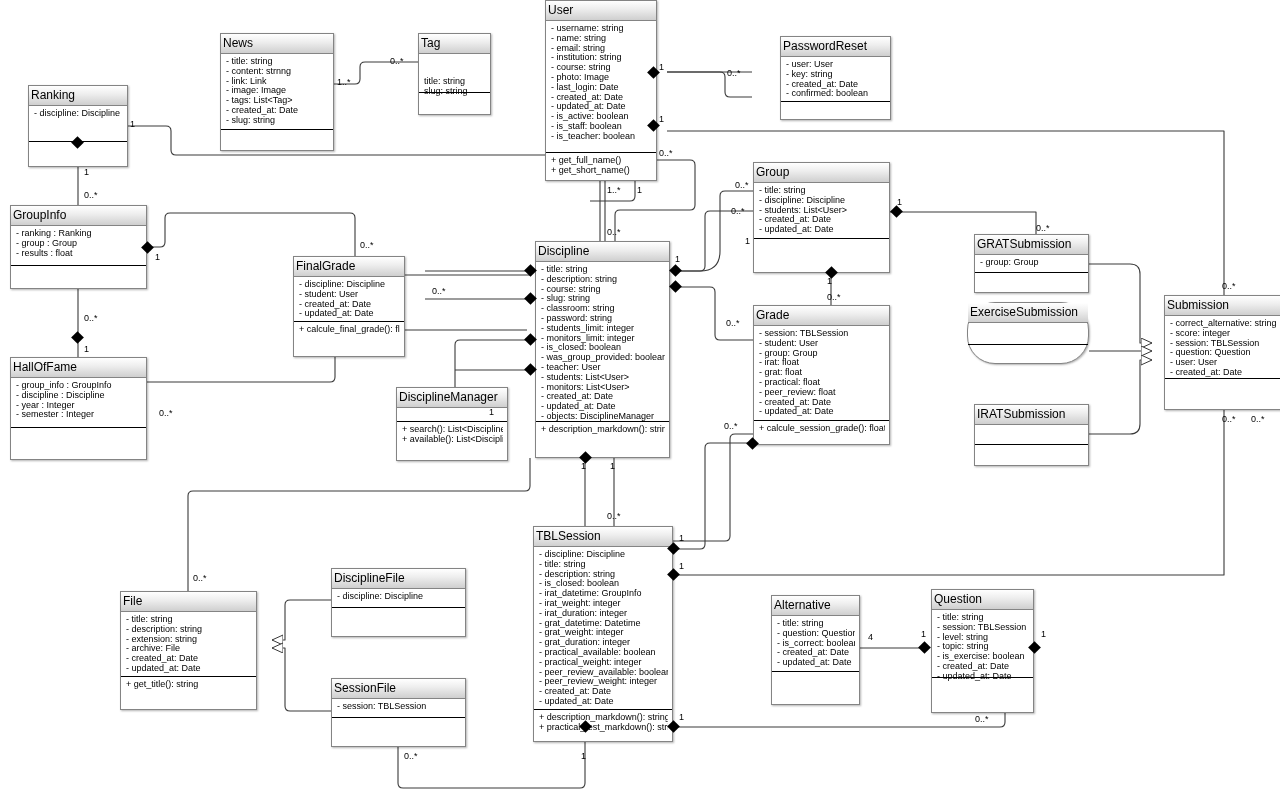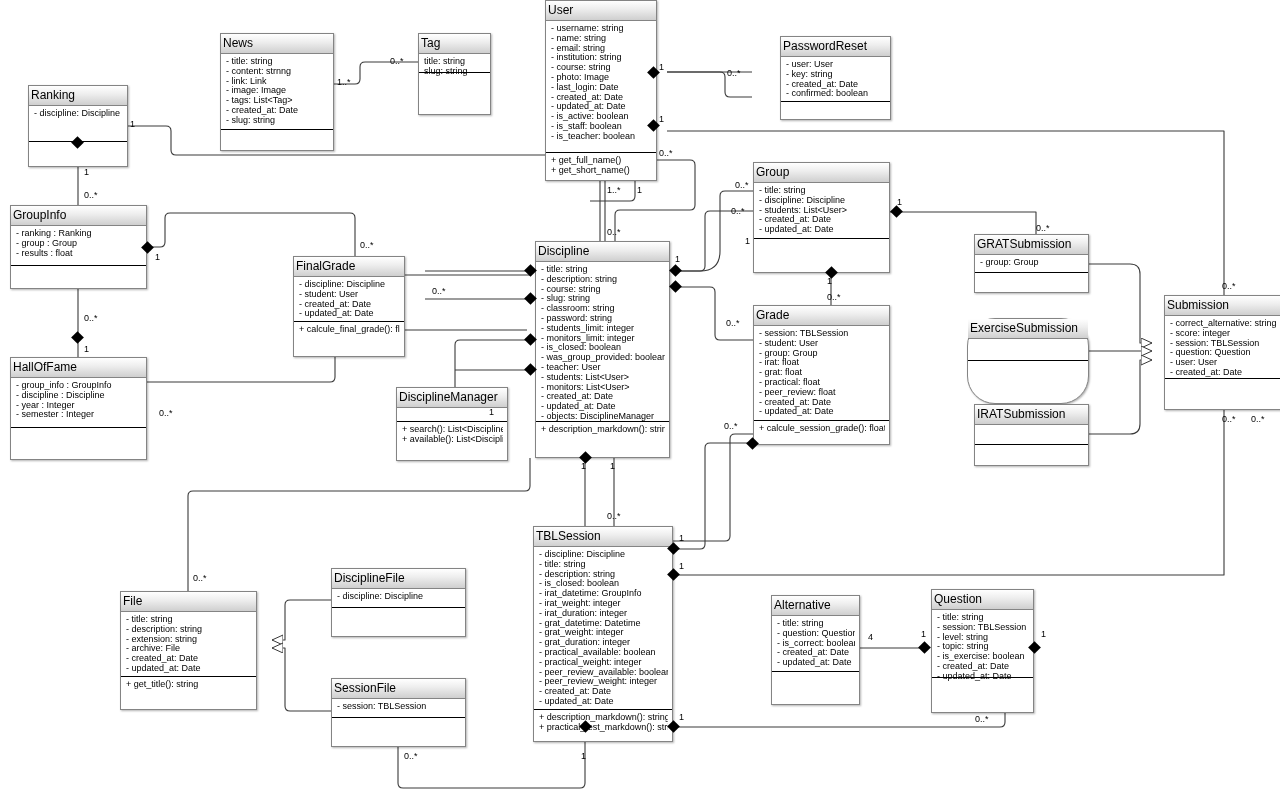--- a/index.html
+++ b/index.html
@@ -179,21 +179,21 @@
       <div class="uml-row">- image: Image</div>
       <div class="uml-row">- tags: List&lt;Tag&gt;</div>
       <div class="uml-row">- created_at: Date</div>
       <div class="uml-row">- slug: string</div>
     </div>
     <div class="uml-section empty-sec"></div>
   </div>
 
   <div class="uml-class" style="left:418px; top:33px; width:73px; height:82px;">
     <div class="uml-title">Tag</div>
-    <div class="uml-section uml-attrs" style="height:19px;">
+    <div class="uml-section uml-attrs" style="height:19px;margin-top:20px;">
       <div class="uml-row">title: string</div>
       <div class="uml-row">slug: string</div>
     </div>
     <div class="uml-section empty-sec"></div>
   </div>
 
   <div class="uml-class" style="left:545px; top:0px; width:112px; height:181px;">
     <div class="uml-title">User</div>
     <div class="uml-section uml-attrs" style="height:132px;">
       <div class="uml-row">- username: string</div>
@@ -325,21 +325,21 @@
   </div>
 
   <div class="uml-class" style="left:974px; top:234px; width:115px; height:59px;">
     <div class="uml-title">GRATSubmission</div>
     <div class="uml-section uml-attrs" style="height:18px;">
       <div class="uml-row">- group: Group</div>
     </div>
     <div class="uml-section empty-sec"></div>
   </div>
 
-  <div class="uml-class" style="left:967px; top:318px; width:122px; height:86px;border-radius:28px;">
+  <div class="uml-class" style="left:967px; top:302px; width:122px; height:62px;border-radius:28px;">
     <div class="uml-title">ExerciseSubmission</div>
     <div class="uml-section uml-attrs" style="height:22px;"></div>
     <div class="uml-section empty-sec"></div>
   </div>
 
   <div class="uml-class" style="left:974px; top:404px; width:115px; height:62px;">
     <div class="uml-title">IRATSubmission</div>
     <div class="uml-section uml-attrs" style="height:20px;"></div>
     <div class="uml-section empty-sec"></div>
   </div>

